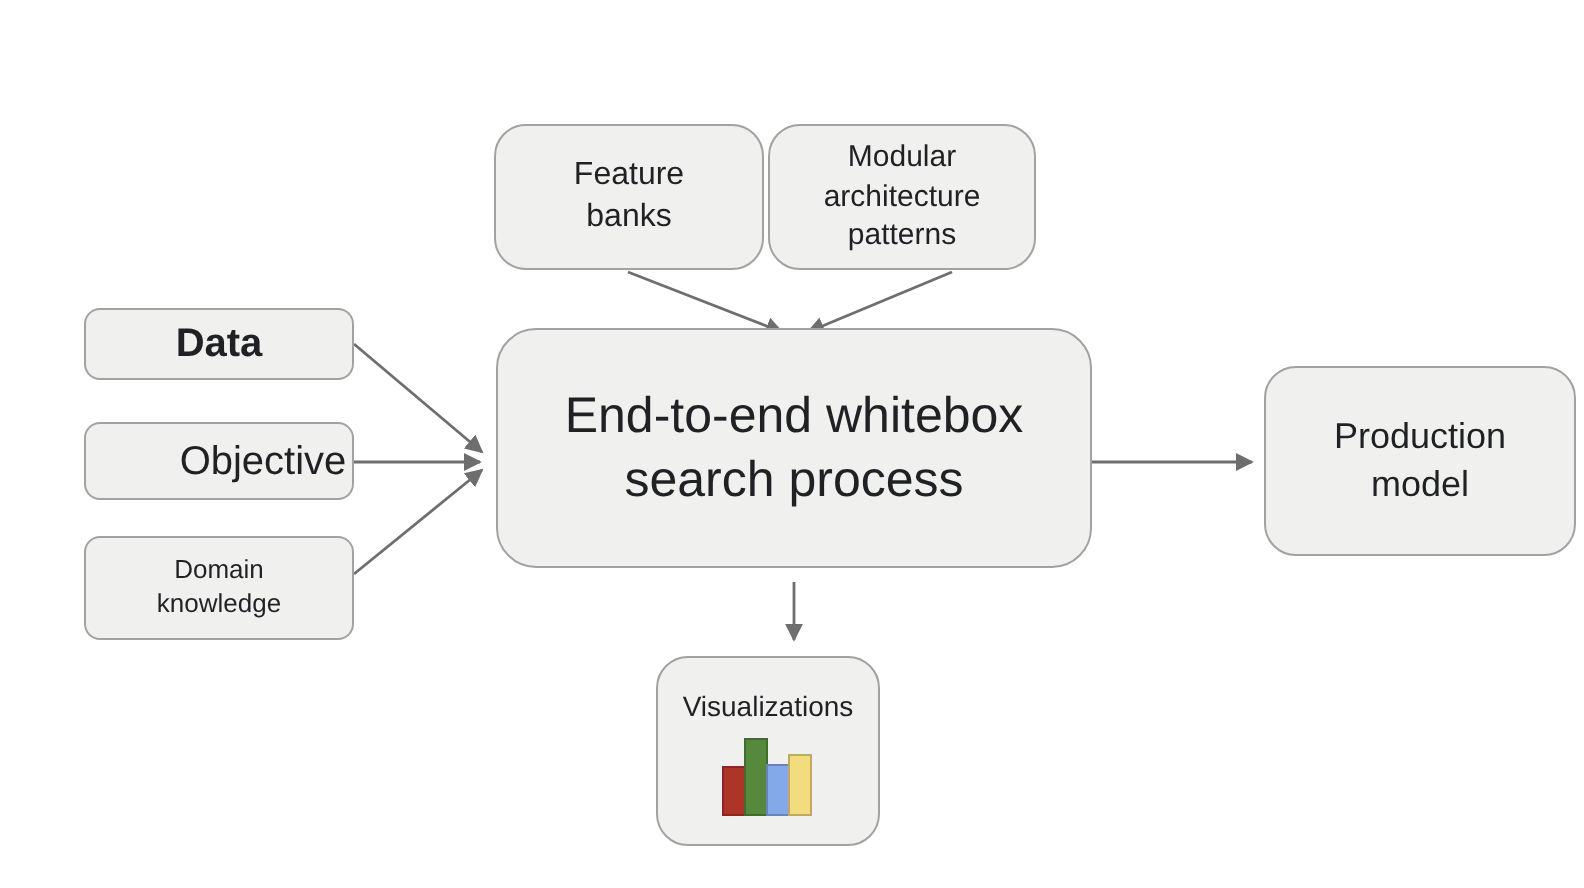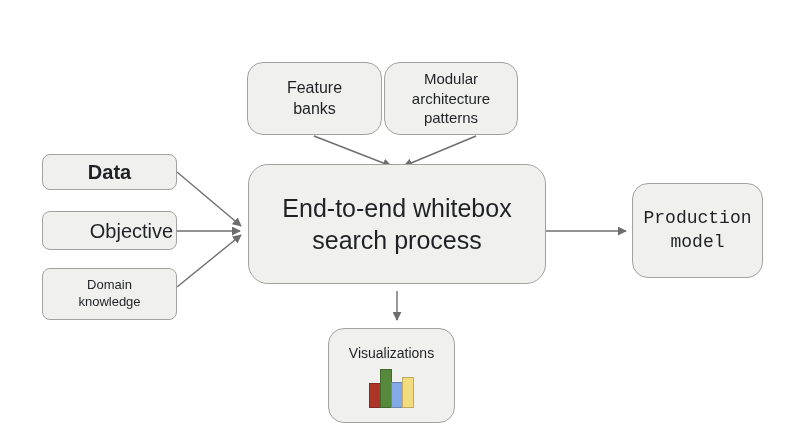--- a/index.html
+++ b/index.html
@@ -28,23 +28,23 @@
     text-align:center;
   }
   .node .lbl{white-space:pre-line;line-height:1.3;}
   .n-feature   {left:247px;top:62px; width:135px;height:73px; border-radius:16px;font-size:16px;}
   .n-modular   {left:384px;top:62px; width:134px;height:73px; border-radius:16px;font-size:15px;}
   .n-data      {left:42px; top:154px;width:135px;height:36px; border-radius:8px; font-size:20px;font-weight:bold;}
   .n-objective {left:42px; top:211px;width:135px;height:39px; border-radius:8px; font-size:20px;padding-left:44px;}
   .n-domain    {left:42px; top:268px;width:135px;height:52px; border-radius:8px; font-size:13px;justify-content:center;}
   .n-process   {left:248px;top:164px;width:298px;height:120px;border-radius:20px;font-size:25px;}
   .n-process .lbl{line-height:1.28;}
-  .n-production{left:632px;top:183px;width:131px;height:95px; border-radius:16px;font-size:18px;font-family:Liberation Mono, monospace;}
+  .n-production{left:632px;top:183px;width:156px;height:95px; border-radius:16px;font-size:18px;}
   .n-viz{
-    left:328px;top:328px;width:127px;height:95px;border-radius:16px;font-size:14px;
+    left:328px;top:328px;width:112px;height:95px;border-radius:16px;font-size:14px;
     flex-direction:column;justify-content:flex-start;padding-top:15px;
   }
   .bar-chart{
     display:flex;align-items:flex-end;margin-top:5px;height:41px;
   }
   .bar-chart .bar{
     width:12px;
     border:1px solid rgba(0,0,0,0.22);
     box-sizing:border-box;
     margin-left:-1px;

